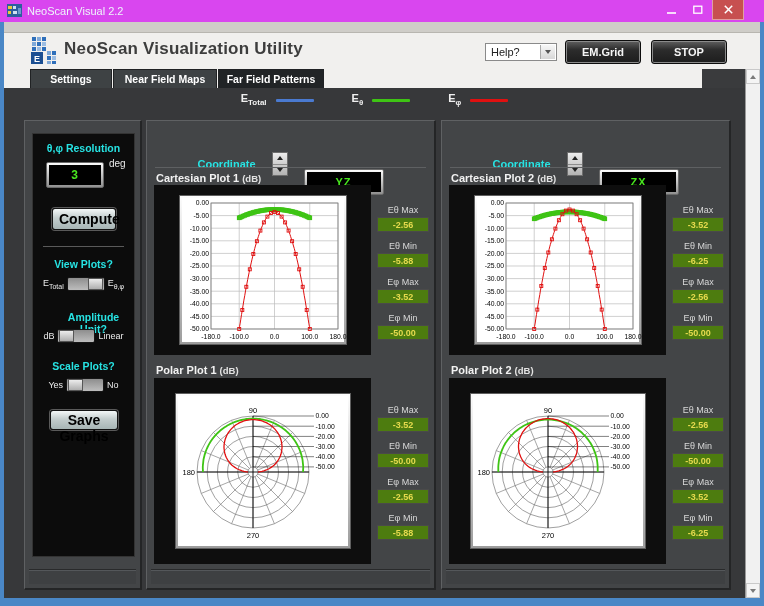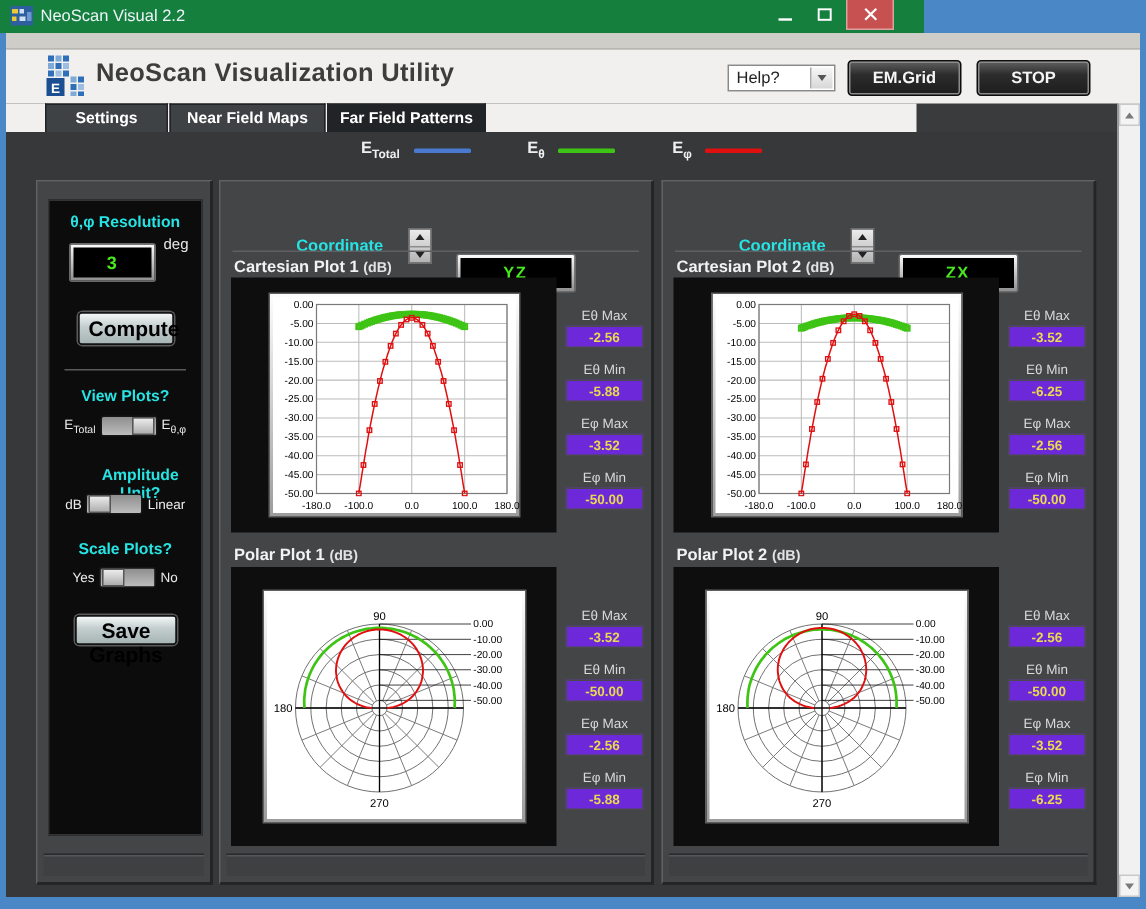--- a/index.html
+++ b/index.html
@@ -1,21 +1,21 @@
 <!DOCTYPE html>
 <html><head>
 <meta charset="utf-8">
 <style>
   html,body{margin:0;padding:0;background:#fff;}
   *{box-sizing:border-box;}
   body{font-family:"Liberation Sans",sans-serif;-webkit-font-smoothing:antialiased;}
   .window{position:relative;width:764px;height:606px;background:#4a87c6;overflow:hidden;}
 
   
-  .titlebar{position:absolute;left:0;top:0;width:616px;height:22px;background:#15803d;color:#fff;}
+  .titlebar{position:absolute;left:0;top:0;width:764px;height:22px;background:#d946ef;color:#fff;}
   .tb-icon{position:absolute;left:7px;top:4px;width:15px;height:13px;}
   .tb-title{position:absolute;left:27px;top:0;line-height:22px;font-size:11px;color:#eef4fb;}
   .tbtn{position:absolute;top:0;height:20px;display:flex;align-items:center;justify-content:center;cursor:default;}
   .tbtn.min{right:80px;width:24px;}
   .tbtn.max{right:54px;width:24px;}
   .tbtn.close{right:20px;width:32px;background:#c75050;border:1px solid #e0a0a0;border-top:none;}
 
   
   .frame{position:absolute;left:4px;top:22px;width:756px;height:576px;background:#3a3b3d;}
   .strip{position:absolute;left:0;top:0;width:756px;height:11px;background:#cfcdc8;border-bottom:1px solid #b8b6b0;}
@@ -23,21 +23,21 @@
   .logo{position:absolute;left:26px;top:4px;}
   .app-title{position:absolute;left:60px;top:6px;font-size:17px;font-weight:bold;color:#3d3d3d;letter-spacing:0.2px;}
   .combo{position:absolute;left:481px;top:10px;width:72px;height:18px;background:#fff;border:1px solid #8a8a8a;font-size:11px;color:#222;display:flex;align-items:center;padding-left:5px;}
   .combo .arrowbox{position:absolute;right:1px;top:1px;bottom:1px;width:15px;background:linear-gradient(#f7f7f7,#d7d7d7);border-left:1px solid #aaa;display:flex;align-items:center;justify-content:center;}
   .tri-dn-s{width:0;height:0;border-left:3.5px solid transparent;border-right:3.5px solid transparent;border-top:4px solid #555;}
   .btn-dark{position:absolute;top:7px;width:76px;height:24px;background:linear-gradient(#606060,#2c2c2c 40%,#1d1d1d);border:1px solid #0c0c0c;box-shadow:inset 0 0 0 1px #8a8a8a;border-radius:3px;color:#f5f5f5;font-weight:bold;font-size:11px;font-family:"Liberation Sans",sans-serif;}
   .btn-emgrid{left:561px;}
   .btn-stop{left:647px;}
 
   
-  .tabbar{position:absolute;left:0;top:47px;width:607px;height:19px;background:#f1f0ee;}
+  .tabbar{position:absolute;left:0;top:47px;width:698px;height:19px;background:#f1f0ee;}
   .tab{position:absolute;top:0;height:19px;background:#3e4244;color:#fff;font-size:10.5px;font-weight:bold;display:flex;align-items:center;justify-content:center;border:1px solid #202224;border-bottom:none;cursor:default;}
   .tab.t1{left:26px;width:82px;}
   .tab.t2{left:109px;width:104px;}
   .tab.t3{left:214px;width:106px;}
   .tab.active{background:#212426;height:19px;z-index:2;}
 
   
   .main{position:absolute;left:0;top:66px;width:741px;height:510px;background:#37383a;}
   .legend{position:absolute;left:0;right:0;top:3px;height:18px;display:flex;justify-content:center;gap:38px;align-items:center;}
   .leg-item{display:flex;align-items:center;color:#f0f0f0;font-size:11px;font-weight:bold;}
@@ -97,21 +97,21 @@
   .pb-polar{top:257px;height:186px;}
   .plot-bezel{background:linear-gradient(#fdfdfd,#9c9c9c);padding:2px;border:1px solid #5f5f5f;}
   svg{display:block;overflow:visible;}
   svg text{font-family:"Liberation Sans","DejaVu Sans",sans-serif;}
 
   .vcol{position:absolute;left:228px;width:56px;}
   .vc-cart{top:84px;}
   .vc-polar{top:284px;}
   .vgroup{margin-bottom:9px;}
   .vlabel{color:#d9d9d9;font-size:9px;text-align:center;height:12px;}
-  .vbox{width:52px;height:15px;margin:0 auto;background:#6d28d9;border:1px solid #4a4a4a;color:#e6da4e;font-size:9px;font-weight:bold;display:flex;align-items:center;justify-content:center;}
+  .vbox{width:52px;height:15px;margin:0 auto;background:#4d7c0f;border:1px solid #4a4a4a;color:#e6da4e;font-size:9px;font-weight:bold;display:flex;align-items:center;justify-content:center;}
 
   
   .scrollbar{position:absolute;right:0;top:47px;bottom:0;width:15px;background:#f1f1f1;border-left:1px solid #9a9a9a;}
   .sb-btn{position:absolute;left:0;width:14px;height:15px;background:#f4f4f4;border:1px solid #c9c9c9;display:flex;align-items:center;justify-content:center;}
   .sb-btn.upb{top:0;}
   .sb-btn.dnb{bottom:0;}
   .sb-tri-up{width:0;height:0;border-left:3px solid transparent;border-right:3px solid transparent;border-bottom:4px solid #7a7a7a;}
   .sb-tri-dn{width:0;height:0;border-left:3px solid transparent;border-right:3px solid transparent;border-top:4px solid #7a7a7a;}
 </style>
 </head>

